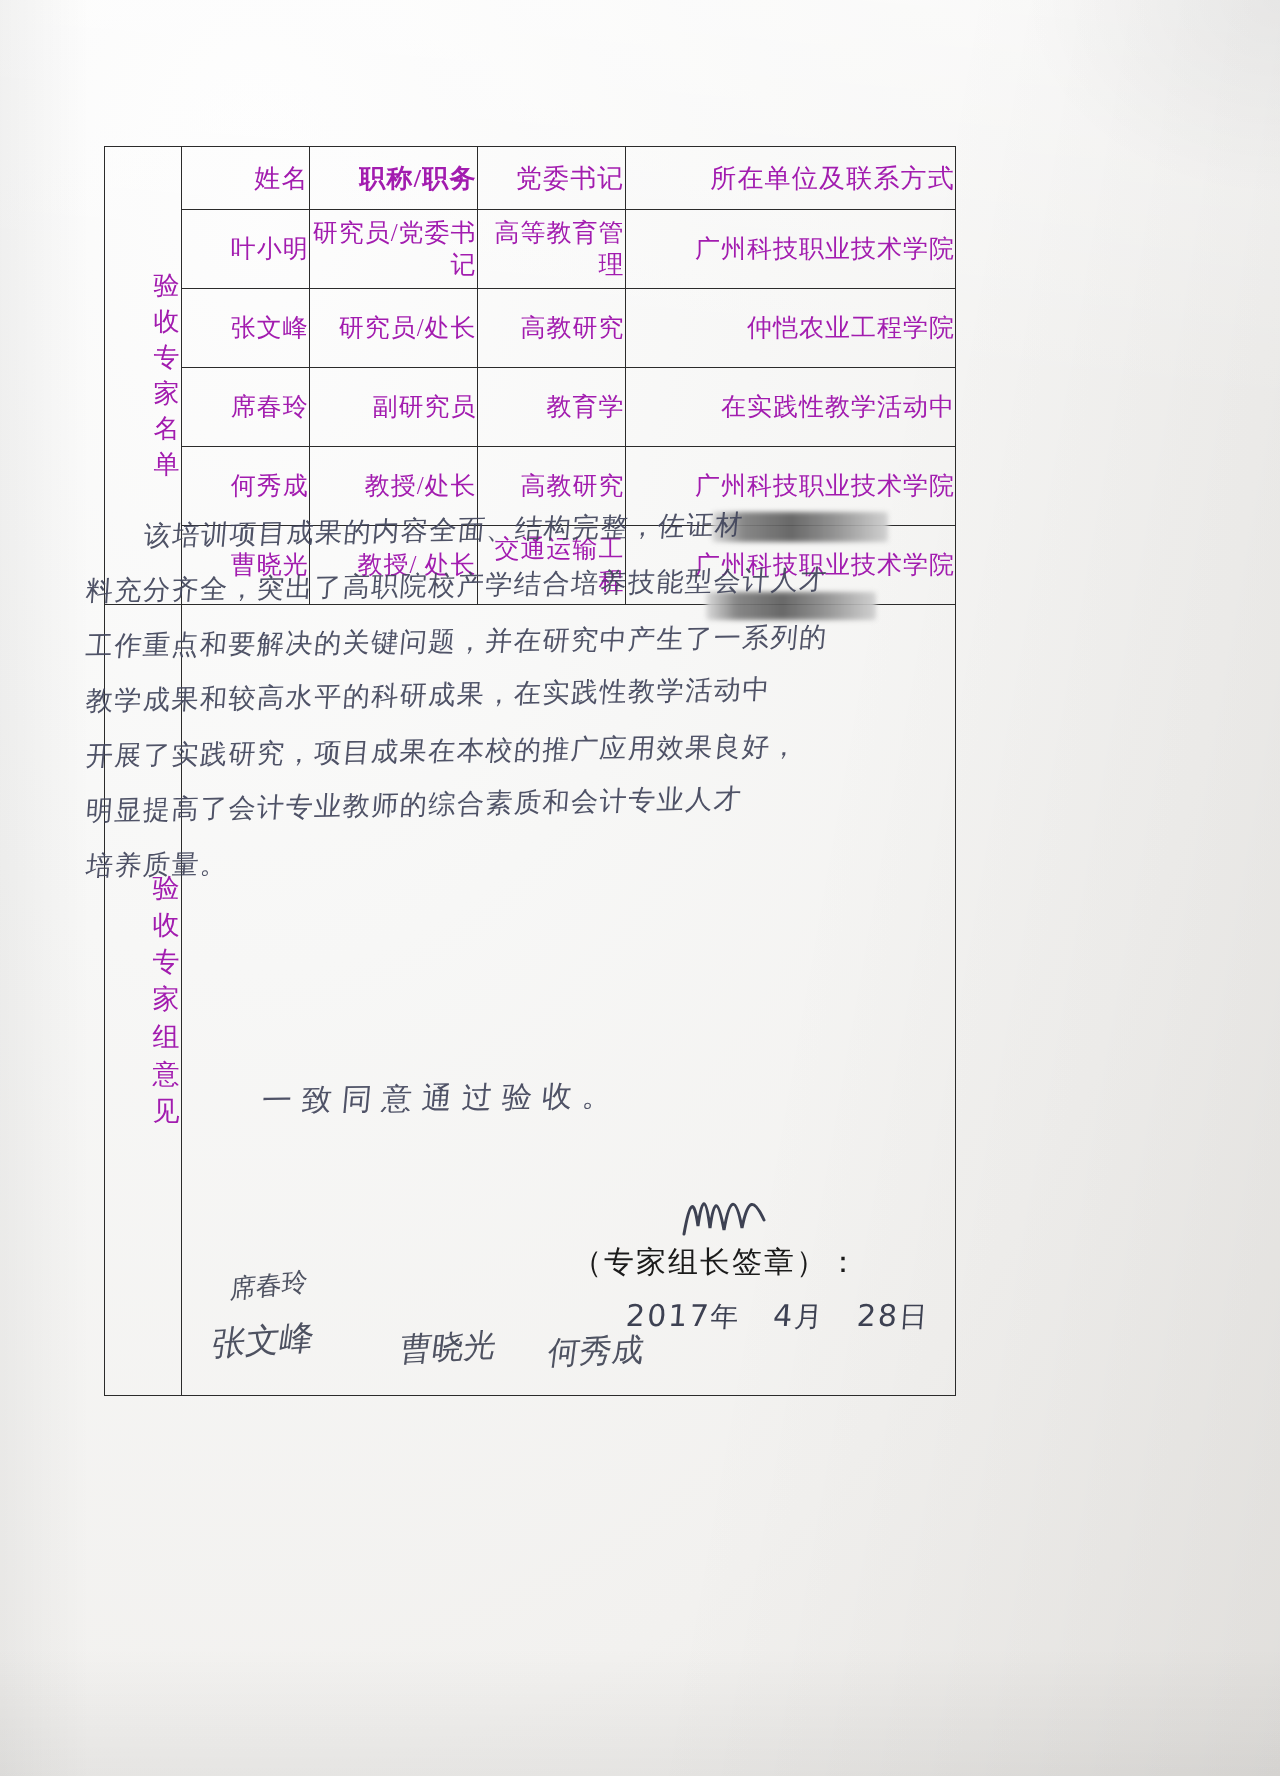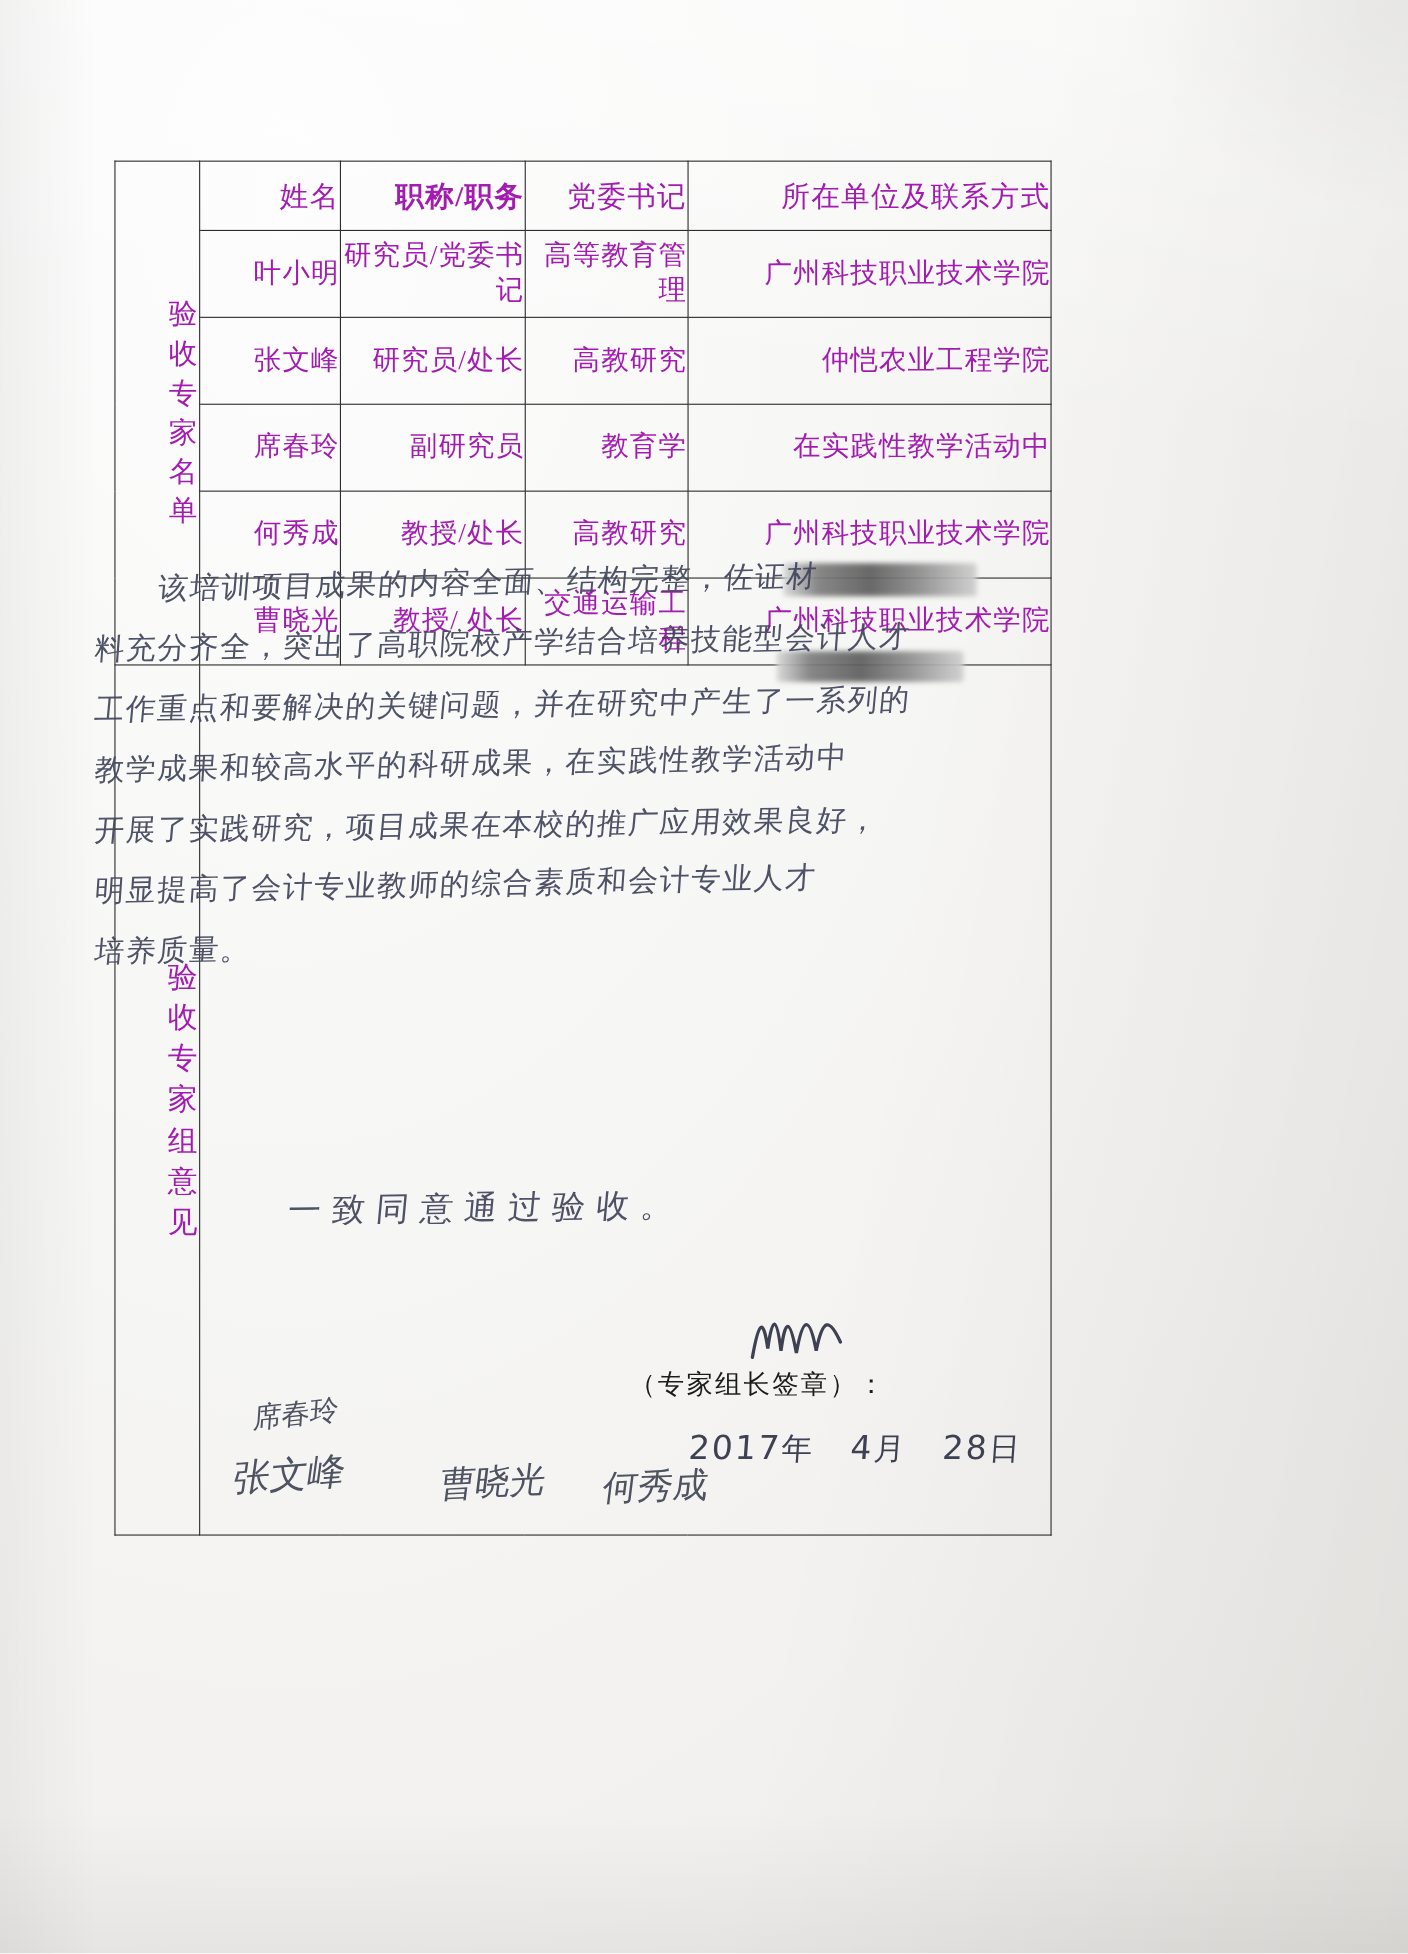--- a/index.html
+++ b/index.html
@@ -151,21 +151,21 @@
     transform: skewX(-6deg) rotate(-0.8deg);
     font-family: "DejaVu Sans", sans-serif;
     opacity: .92;
   }
 
   
   #sign-label {
     position: absolute;
     left: 572px;
     top: 1242px;
-    font-size: 24px;
+    font-size: 30px;
     letter-spacing: 2px;
     color: #1b1b1b;
     font-family: "Liberation Serif", serif;
     text-align: right;
   }
   #sign-scribble {
     position: absolute;
     left: 680px;
     top: 1190px;
     width: 90px;

